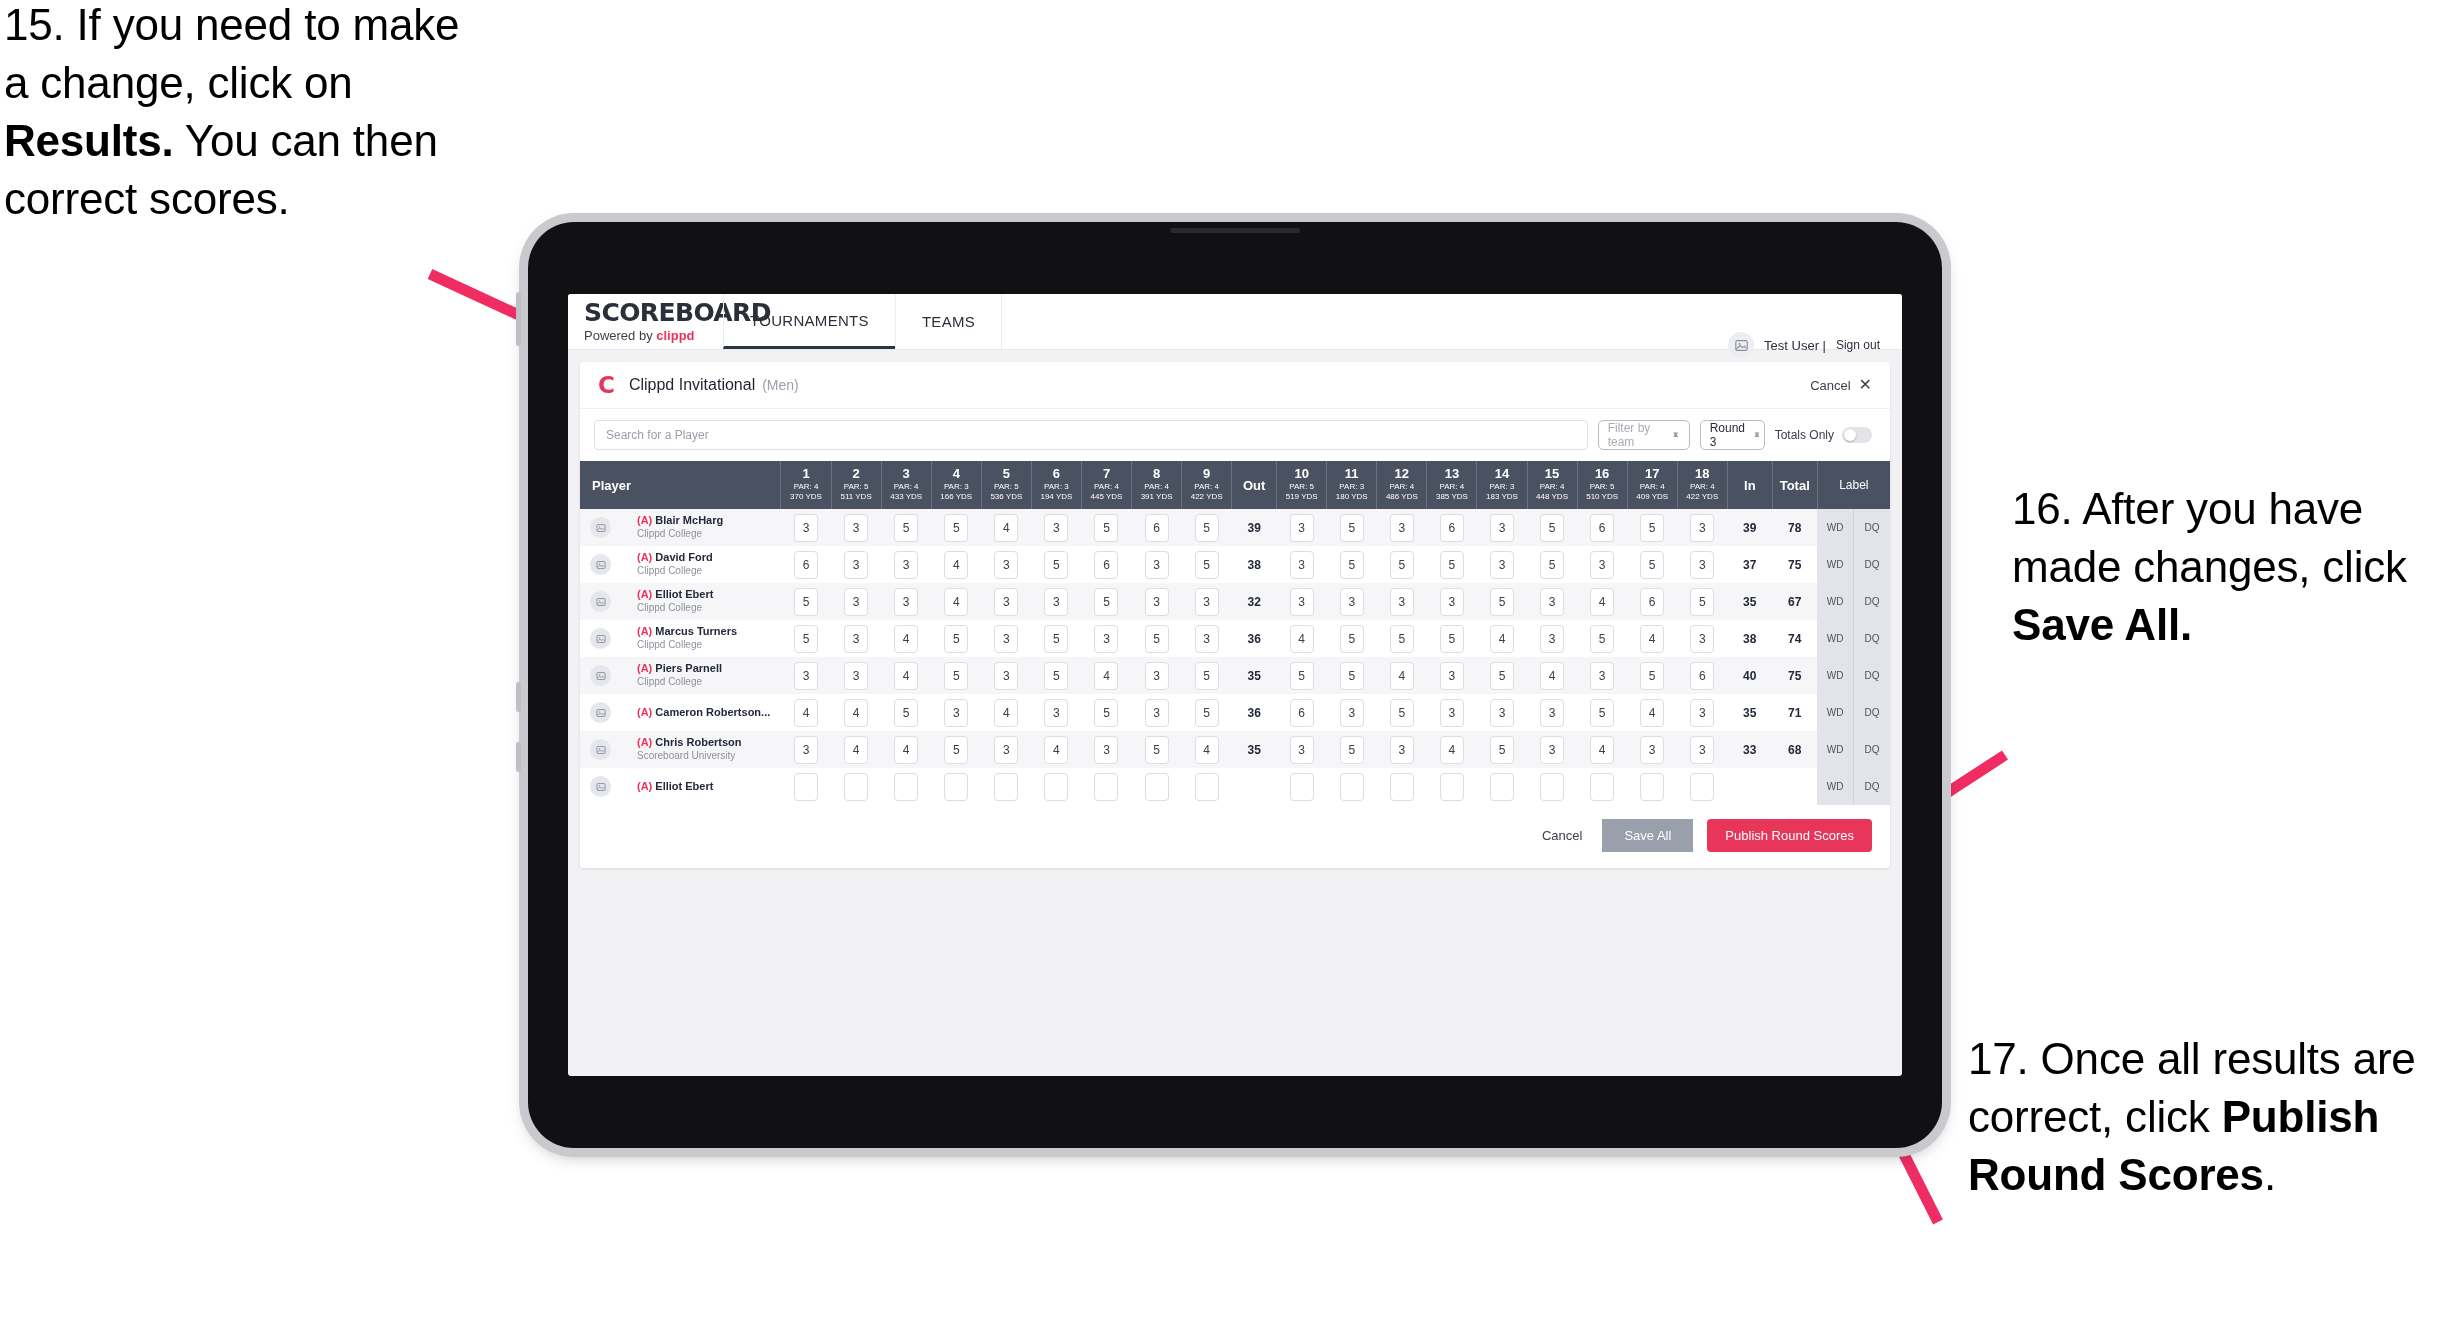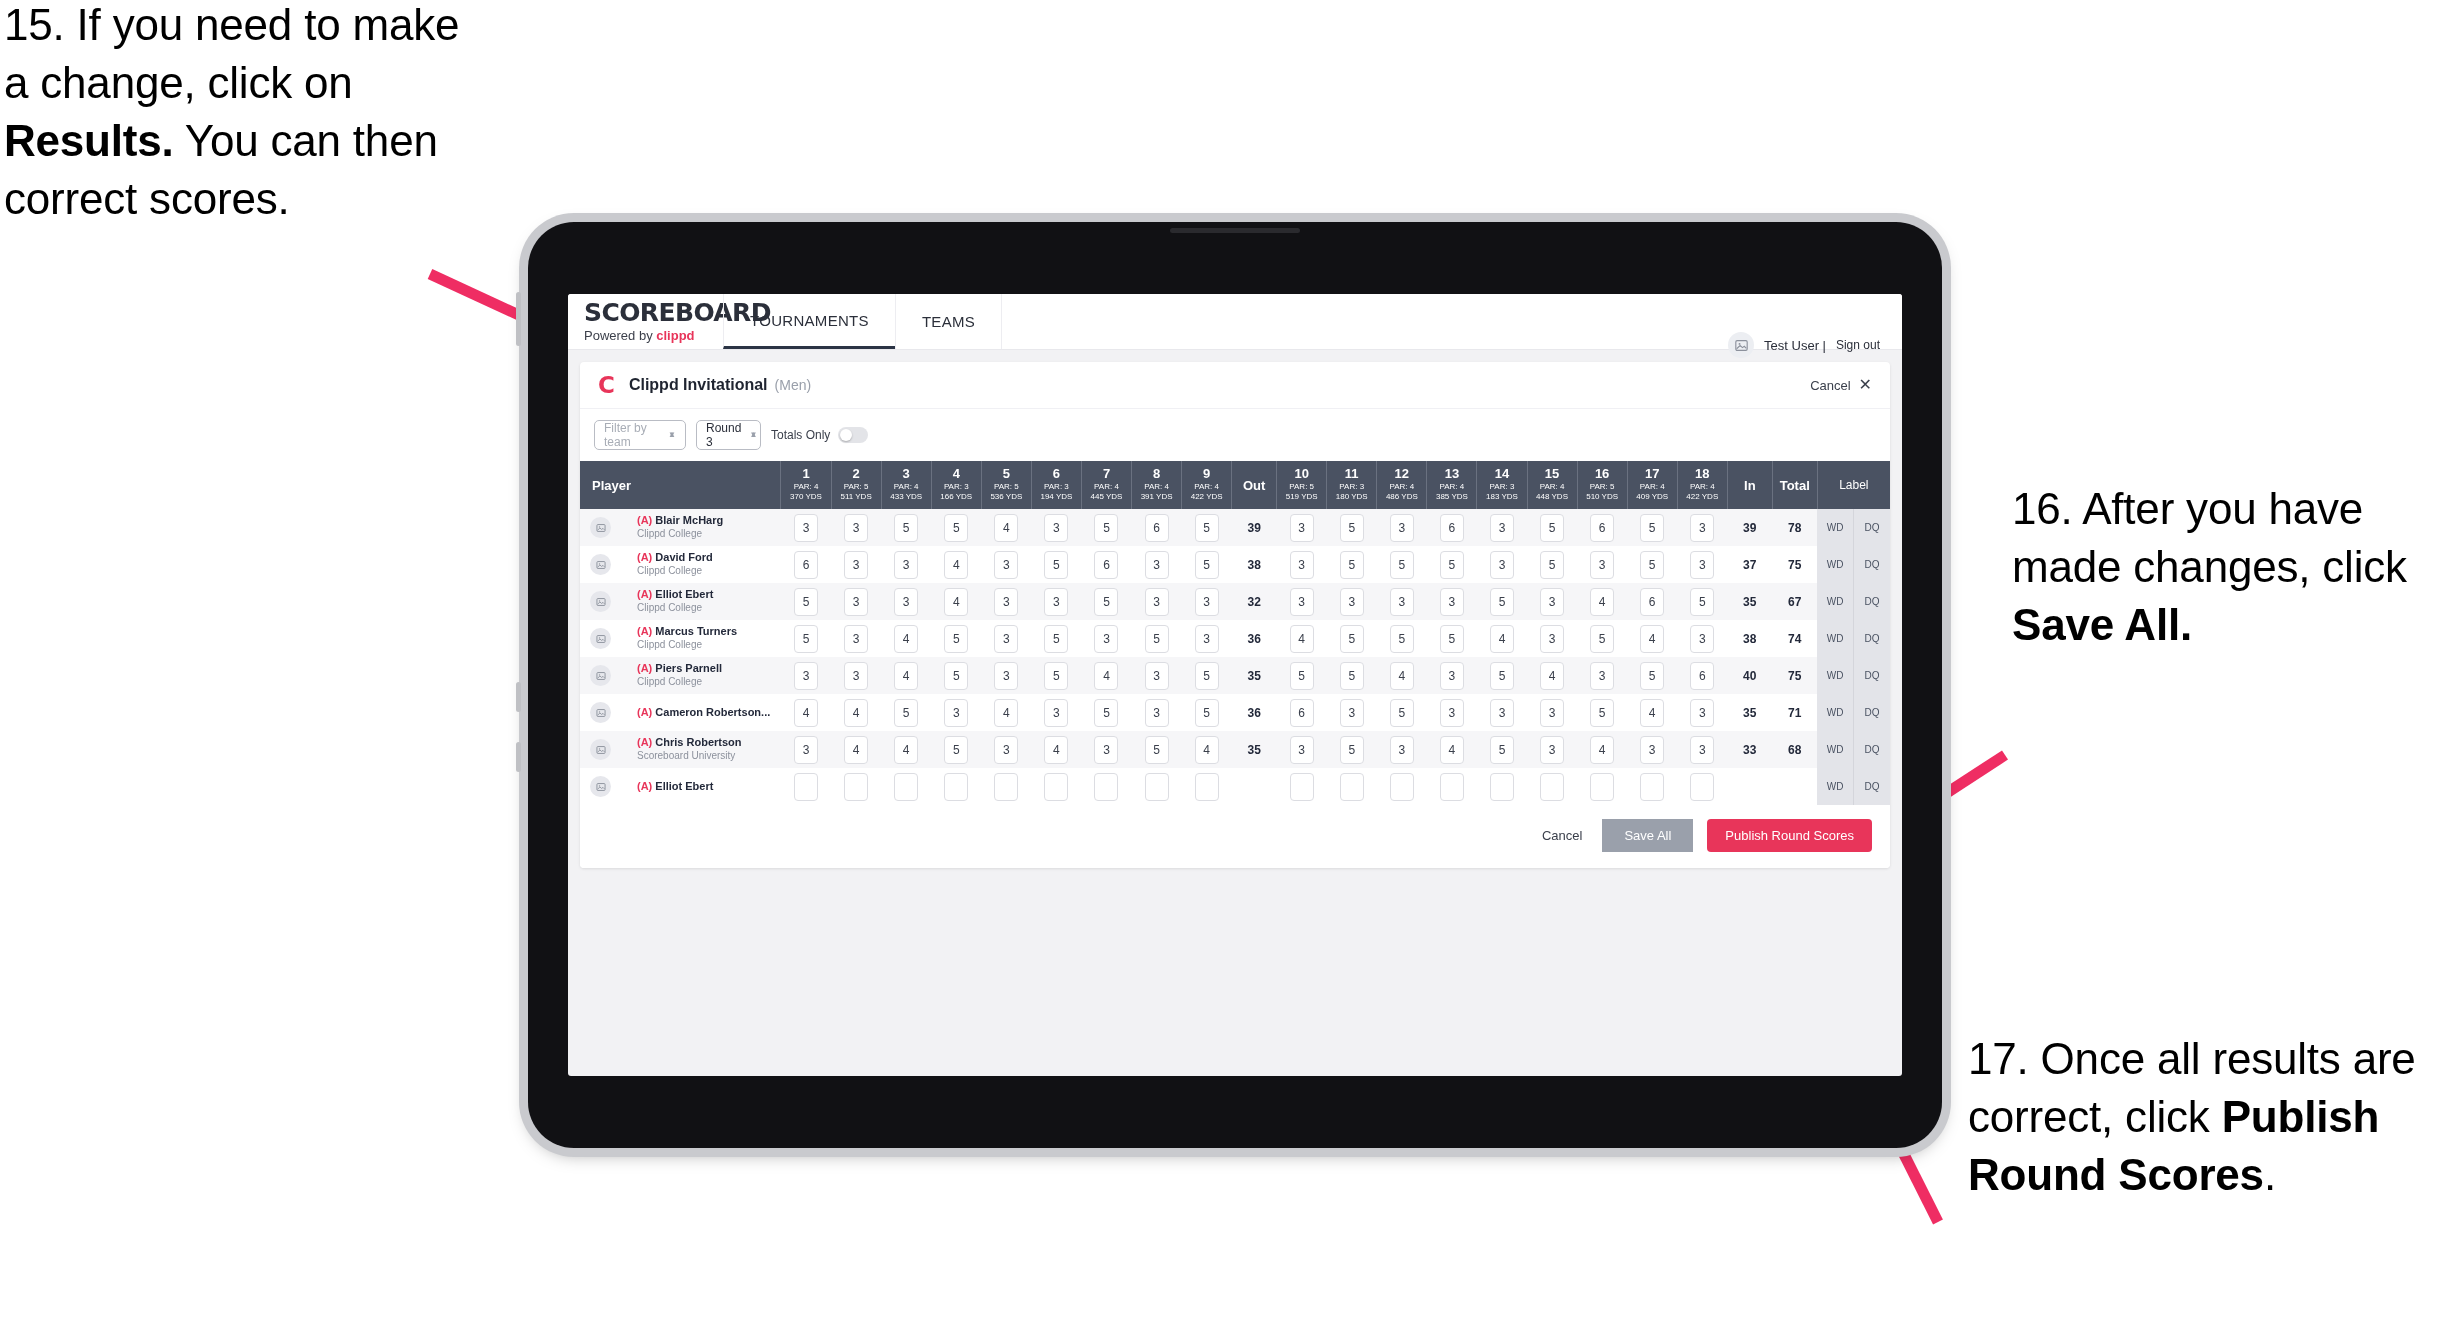--- a/index.html
+++ b/index.html
@@ -84,21 +84,21 @@
     overflow:hidden;
   }
   #tourn-head{
     height:46px;display:flex;align-items:center;padding:0 18px;
     border-bottom:1px solid #f0f0f4;
   }
   #tourn-logo{
     font-family:"DejaVu Sans",sans-serif;font-weight:bold;font-size:23px;
     color:#e8355a;margin-right:14px;line-height:1;
   }
-  #tourn-title{font-size:16px;color:#1f2430;font-weight:700;}
+  #tourn-title{font-size:16px;color:#1f2430;font-weight:400;}
   #tourn-gender{font-size:14px;color:#9aa0ab;margin-left:7px;}
   #tourn-cancel{margin-left:auto;display:flex;align-items:center;gap:8px;font-size:13px;color:#3b404c;cursor:pointer;}
   #tourn-cancel .xm{font-size:16px;line-height:1;}
 
   #tabs{
     background:#2b3445;height:42px;display:flex;align-items:center;padding:0 14px;gap:4px;
   }
   .tab{
     font-size:14px;color:#d6d9e0;padding:7px 13px;border-radius:4px;cursor:pointer;
   }
@@ -245,20 +245,21 @@
         <div id="tourn-title">Clippd Invitational</div>
         <div id="tourn-gender">(Men)</div>
         <div id="tourn-cancel">
           <span>Cancel</span>
           <span class="xm">✕</span>
         </div>
       </div>
 
 
       <div id="filterbar">
+        <div id="search-input">Search for a Player</div>
         <div class="selectbox" id="filter-team">
           <span>Filter by team</span>
           <span class="caret">▲<br>▼</span>
         </div>
         <div class="selectbox" id="round-select">
           <span>Round 3</span>
           <span class="caret">▲<br>▼</span>
         </div>
         <div id="totals-wrap">
           <span id="totals-label">Totals Only</span>

